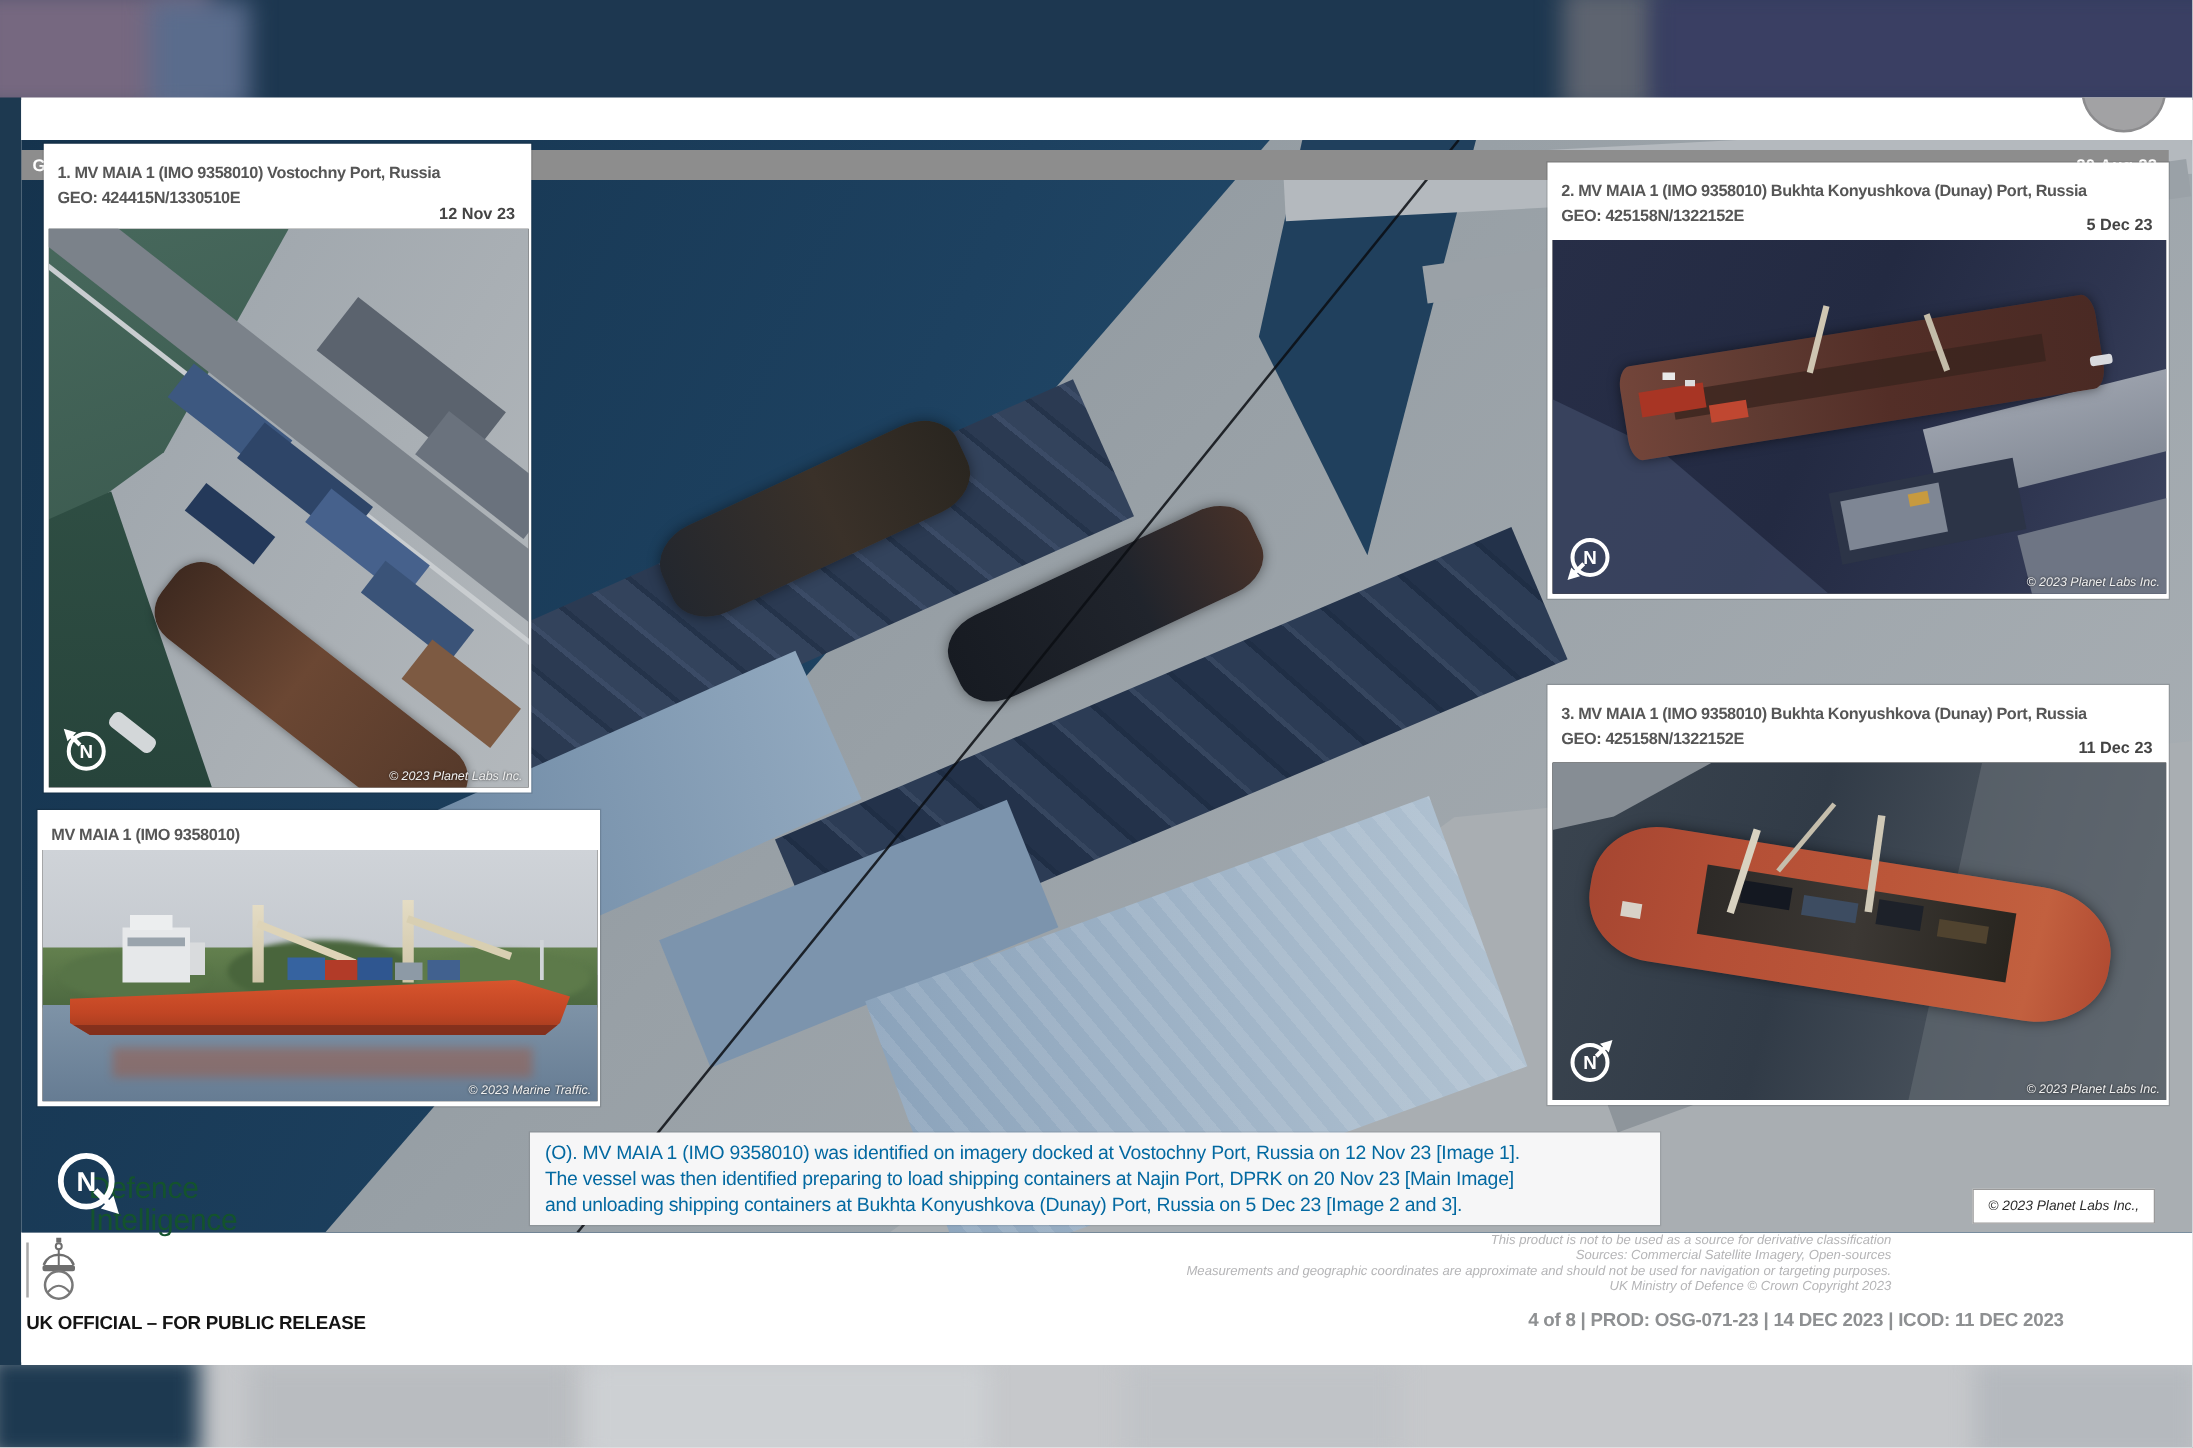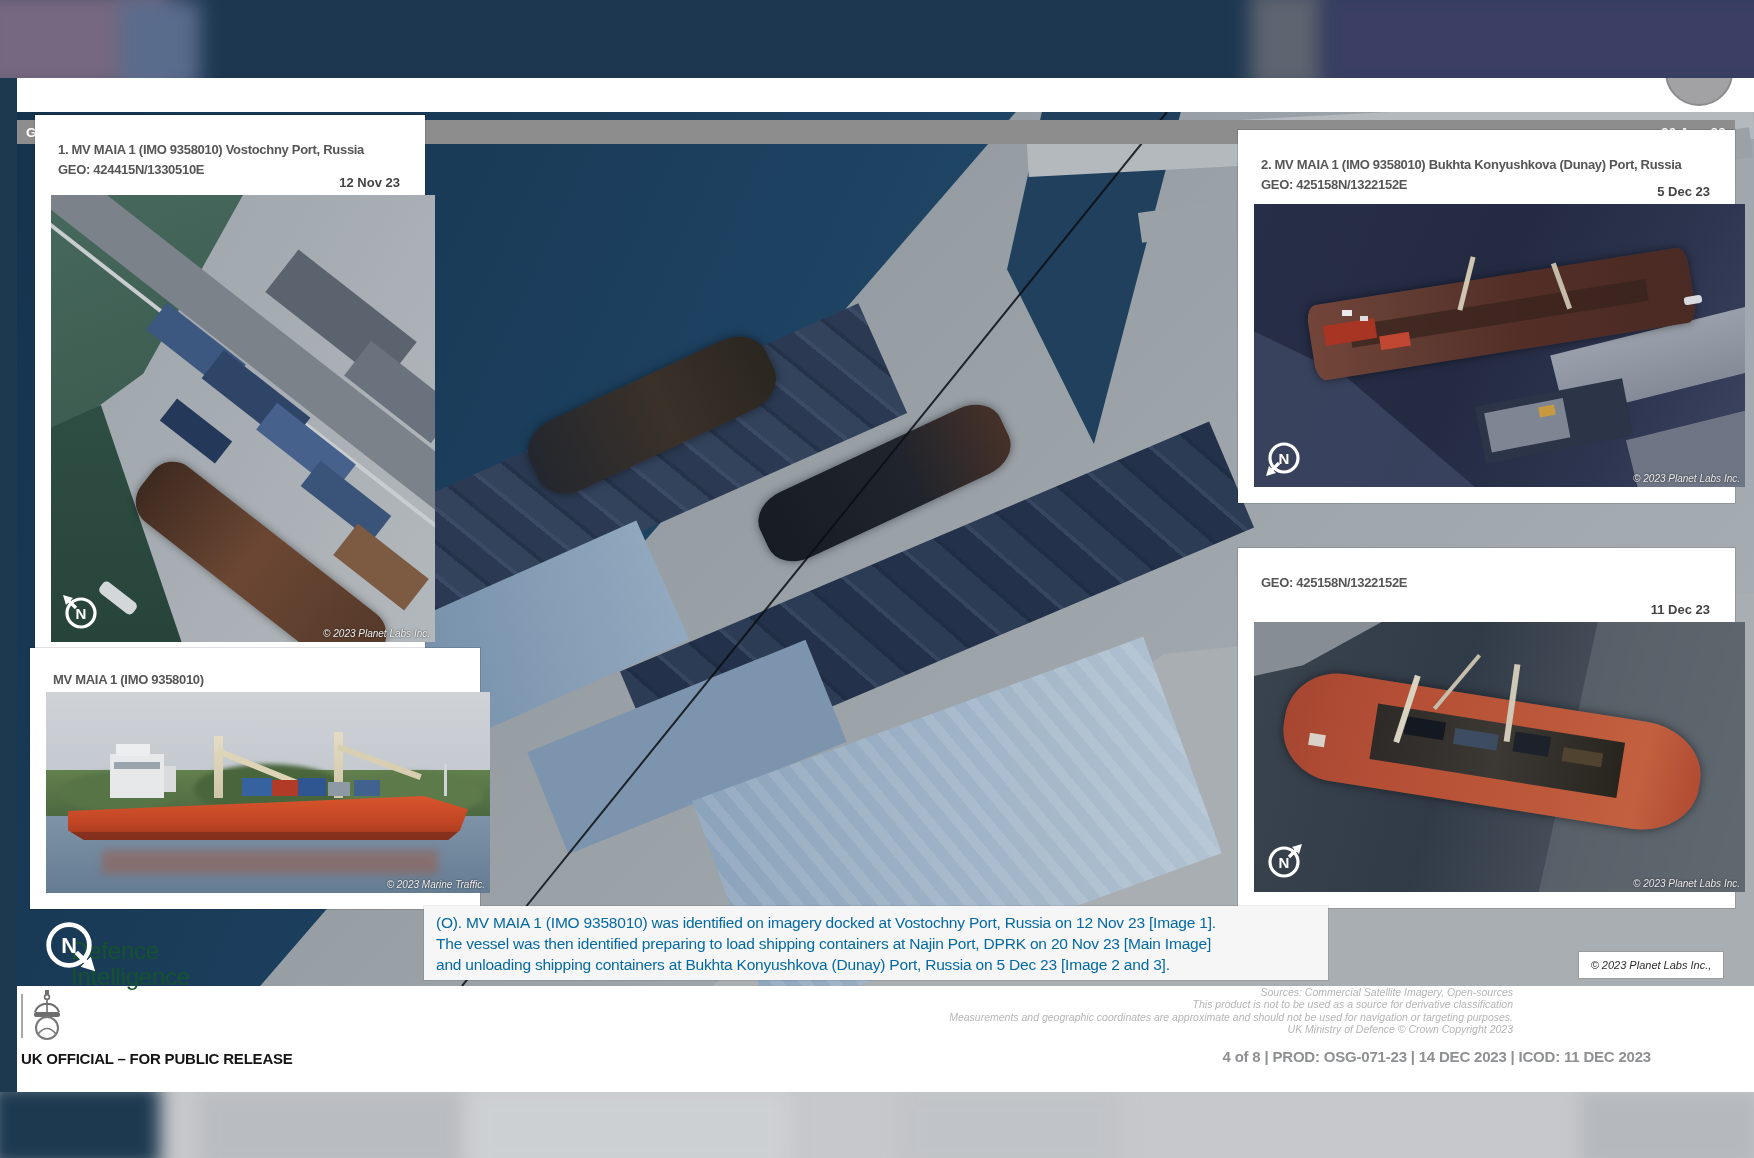--- a/index.html
+++ b/index.html
@@ -44,21 +44,21 @@
   .m-ware3{left:700px;top:600px;width:480px;height:230px;transform:rotate(-20deg);
            background:repeating-linear-gradient(70deg,rgba(255,255,255,.10) 0 10px,rgba(0,0,0,0) 10px 22px),
                       linear-gradient(105deg,#8ba3bb,#b2c3d2);}
   .m-shipA{left:505px;top:265px;width:260px;height:76px;transform:rotate(-25deg);border-radius:36px/28px;
            background:linear-gradient(90deg,#23272e,#3a3129 55%,#2a2620);box-shadow:0 0 10px rgba(0,0,0,.45);}
   .m-shipB{left:735px;top:335px;width:265px;height:72px;transform:rotate(-25deg);border-radius:34px/26px;
            background:linear-gradient(90deg,#171b22,#20242c 60%,#463129);box-shadow:0 0 10px rgba(0,0,0,.45);}
   .m-cable{position:absolute;inset:0;}
 
   
-  .inset{background:#ffffff;padding:16px;box-sizing:border-box;z-index:4;box-shadow:0 0 0 1px rgba(0,0,0,.12);}
+  .inset{background:#ffffff;padding:4px;box-sizing:border-box;z-index:4;box-shadow:0 0 0 1px rgba(0,0,0,.12);}
   .inset-header{position:relative;background:#ffffff;box-sizing:border-box;padding:9px 9px 0 7px;overflow:hidden;}
   .inset-title,.inset-geo{font-size:13px;font-weight:bold;color:#565656;letter-spacing:-0.3px;
            line-height:20px;white-space:nowrap;overflow:hidden;}
   .inset-date{position:absolute;right:9px;bottom:5px;font-size:13px;font-weight:bold;color:#444;}
   .inset-img{position:relative;overflow:hidden;background:#333;}
   .copyright{position:absolute;right:5px;bottom:3px;font-size:10px;font-style:italic;color:#efefef;
              text-shadow:0 0 2px rgba(0,0,0,.8);white-space:nowrap;}
 
   
   .i1-base{position:absolute;inset:0;background:linear-gradient(120deg,#9aa2a9 0%,#a9afb4 60%,#b3b8bc 100%);}
@@ -279,20 +279,21 @@
             <polygon points="40,40 30,37 37,30" fill="#ffffff"></polygon>
           </g>
           <text x="22" y="27.5" text-anchor="middle" font-size="15" font-weight="bold" fill="#ffffff">N</text>
         </svg>
         <div class="copyright">© 2023 Planet Labs Inc.</div>
       </div>
     </div>
 
     <div class="abs inset" style="left:1221px;top:470px;width:497px;">
       <div class="inset-header" style="height:58px;">
+        <div class="inset-title">3. MV MAIA 1 (IMO 9358010) Bukhta Konyushkova (Dunay) Port, Russia</div>
         <div class="inset-geo">GEO: 425158N/1322152E</div>
         <div class="inset-date">11 Dec 23</div>
       </div>
       <div class="inset-img" style="width:491px;height:270px;">
         <div class="i3-base"></div>
         <div class="i3-right"></div>
         <div class="i3-pier"></div>
         <div class="abs i3-ship">
           <div class="i3-deck">
             <div class="i3-k1"></div>
@@ -378,21 +379,21 @@
       <rect x="4" y="22" width="26" height="5" rx="2" fill="#6e6e6e"></rect>
       <circle cx="17" cy="38" r="11" fill="none" stroke="#787878" stroke-width="2"></circle>
       <path d="M8,44 Q17,33 26,44" fill="none" stroke="#787878" stroke-width="1.6"></path>
     </svg>
     <div class="abs f-org">
       <div>Defence</div>
       <div>Intelligence</div>
     </div>
     <div class="abs f-class">UK OFFICIAL – FOR PUBLIC RELEASE</div>
     <div class="abs f-disc">
+      <div>This product is not to be used as a source for derivative classification</div>
       <div>Sources: Commercial Satellite Imagery, Open-sources</div>
-      <div>This product is not to be used as a source for derivative classification</div>
       <div>Measurements and geographic coordinates are approximate and should not be used for navigation or targeting purposes.</div>
       <div>UK Ministry of Defence © Crown Copyright 2023</div>
     </div>
     <div class="abs f-prod">4 of 8 | PROD: OSG-071-23 | 14 DEC 2023 | ICOD: 11 DEC 2023</div>
 
   </div>
 </div>
 
 </body></html>

